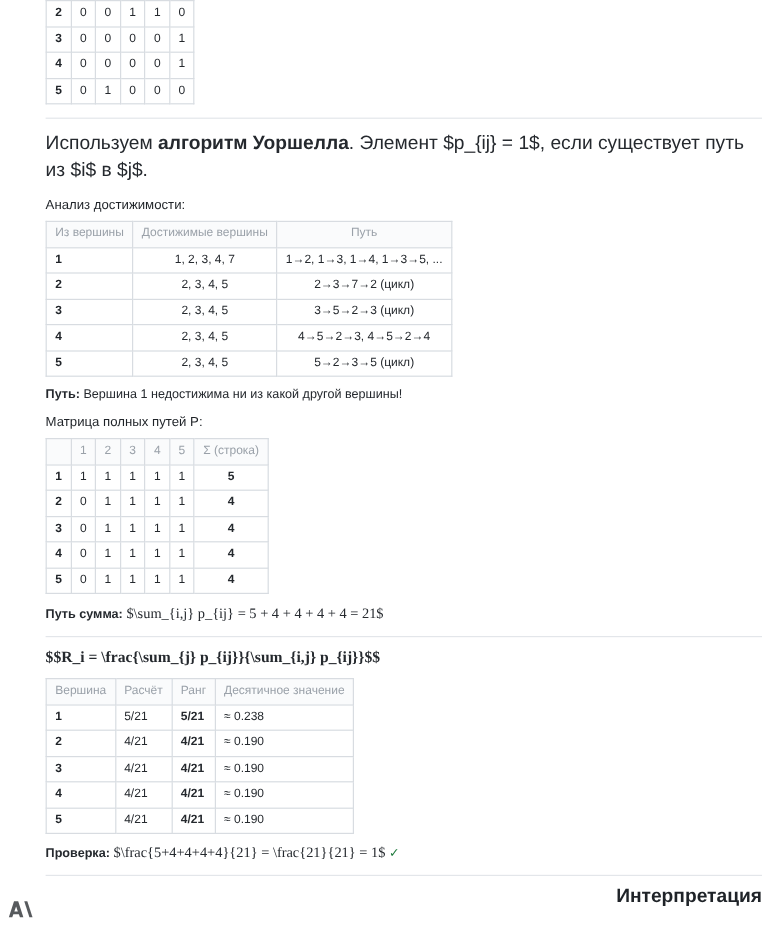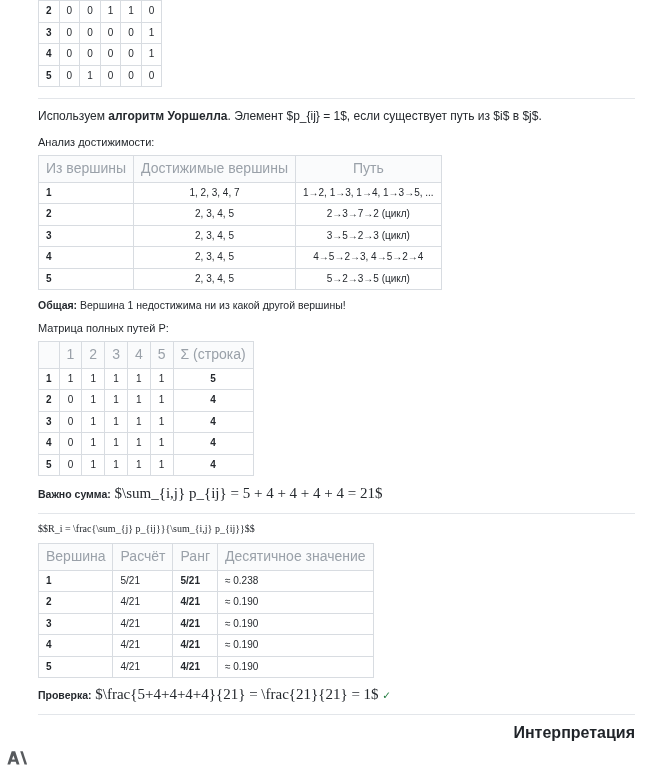--- a/index.html
+++ b/index.html
@@ -30,21 +30,21 @@
     border: 1px solid #d8dce1;
     padding: 4px 7px;
     text-align: center;
     font-weight: normal;
     color: #25292e;
     background: #ffffff;
     line-height: 1.25;
   }
   table.grid th {
     color: #9aa1a9;
-    font-size: 14px;
+    font-size: 10px;
     background: #fafbfc;
   }
   table.grid td.rowhead {
     font-weight: bold;
     color: #1f2328;
   }
   table.grid td.left, table.grid th.left {
     text-align: left;
   }
   table.grid td.sum {
@@ -70,40 +70,41 @@
     color: #1f2328;
     letter-spacing: 0;
   }
   h3.sub {
     font-size: 11px;
     font-weight: normal;
     margin: 11px 0 7px 0;
     color: #1f2328;
   }
   p.body {
-    font-size: 12px;
+    font-size: 16px;
     margin: 0 0 8px 0;
     line-height: 1.45;
     color: #25292e;
   }
   p.body b, .bold { font-weight: bold; }
   .mono-math {
     font-family: "Liberation Serif", serif;
-    font-size: 15px;
+    font-size: 12px;
   }
   .note {
     font-size: 10.5px;
     margin: 9px 0 9px 0;
     color: #25292e;
   }
   .formula {
-    font-size: 10px;
+    font-size: 13px;
     font-family: "Liberation Serif", serif;
     margin: 6px 0 9px 0;
     color: #25292e;
+    font-weight: bold;
   }
   .check {
     font-size: 10.5px;
     margin: 8px 0 0 0;
     color: #25292e;
   }
   .tick { color: #1f7a3d; }
   .section-title {
     font-size: 16px;
     font-weight: bold;
@@ -201,21 +202,21 @@
         <td>4→5→2→3, 4→5→2→4</td>
       </tr>
       <tr>
         <td class="rowhead left">5</td>
         <td>2, 3, 4, 5</td>
         <td>5→2→3→5 (цикл)</td>
       </tr>
     </tbody>
   </table>
 
-  <p class="note"><b>Общая:</b><span> Вершина 1 недостижима ни из какой другой вершины!</span></p>
+  <p class="note"><b>Путь:</b><span> Вершина 1 недостижима ни из какой другой вершины!</span></p>
 
   <h3 class="sub">Матрица полных путей P:</h3>
 
   <table class="grid">
     <thead>
       <tr>
         <th></th>
         <th>1</th>
         <th>2</th>
         <th>3</th>
@@ -266,21 +267,21 @@
         <td>0</td>
         <td>1</td>
         <td>1</td>
         <td>1</td>
         <td>1</td>
         <td class="sum">4</td>
       </tr>
     </tbody>
   </table>
 
-  <p class="note"><b>Важно сумма:</b><span class="mono-math"> $\sum_{i,j} p_{ij} = 5 + 4 + 4 + 4 + 4 = 21$</span></p>
+  <p class="note"><b>Путь сумма:</b><span class="mono-math"> $\sum_{i,j} p_{ij} = 5 + 4 + 4 + 4 + 4 = 21$</span></p>
 
   <hr class="rule">
 
 
   <p class="formula">$$R_i = \frac{\sum_{j} p_{ij}}{\sum_{i,j} p_{ij}}$$</p>
 
   <table class="grid">
     <thead>
       <tr>
         <th class="left">Вершина</th>

